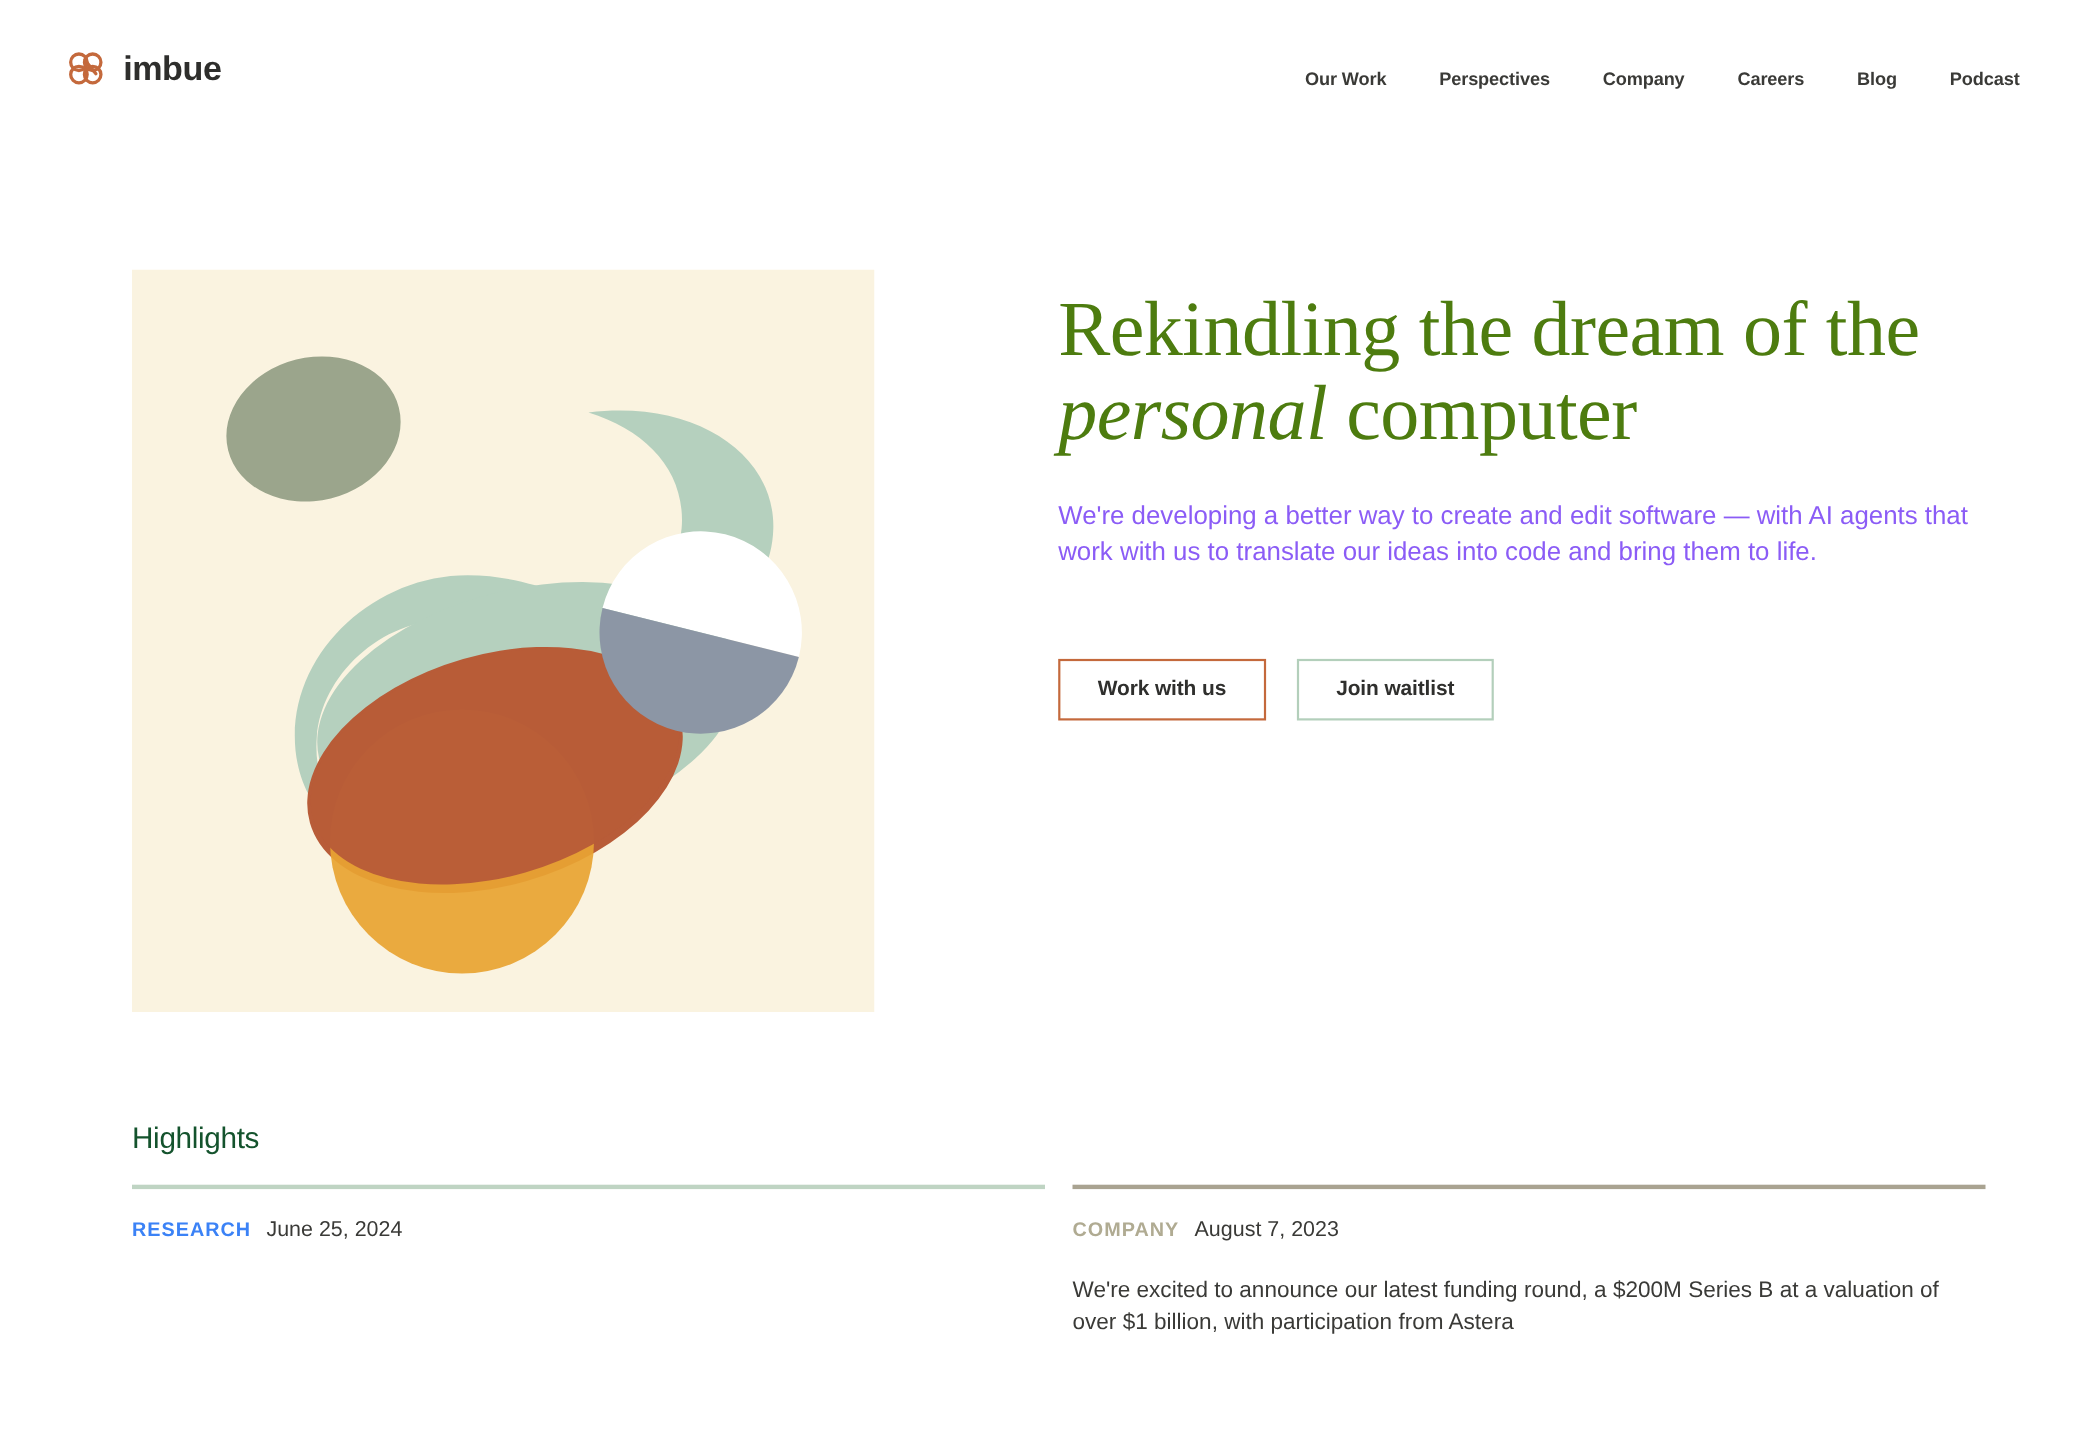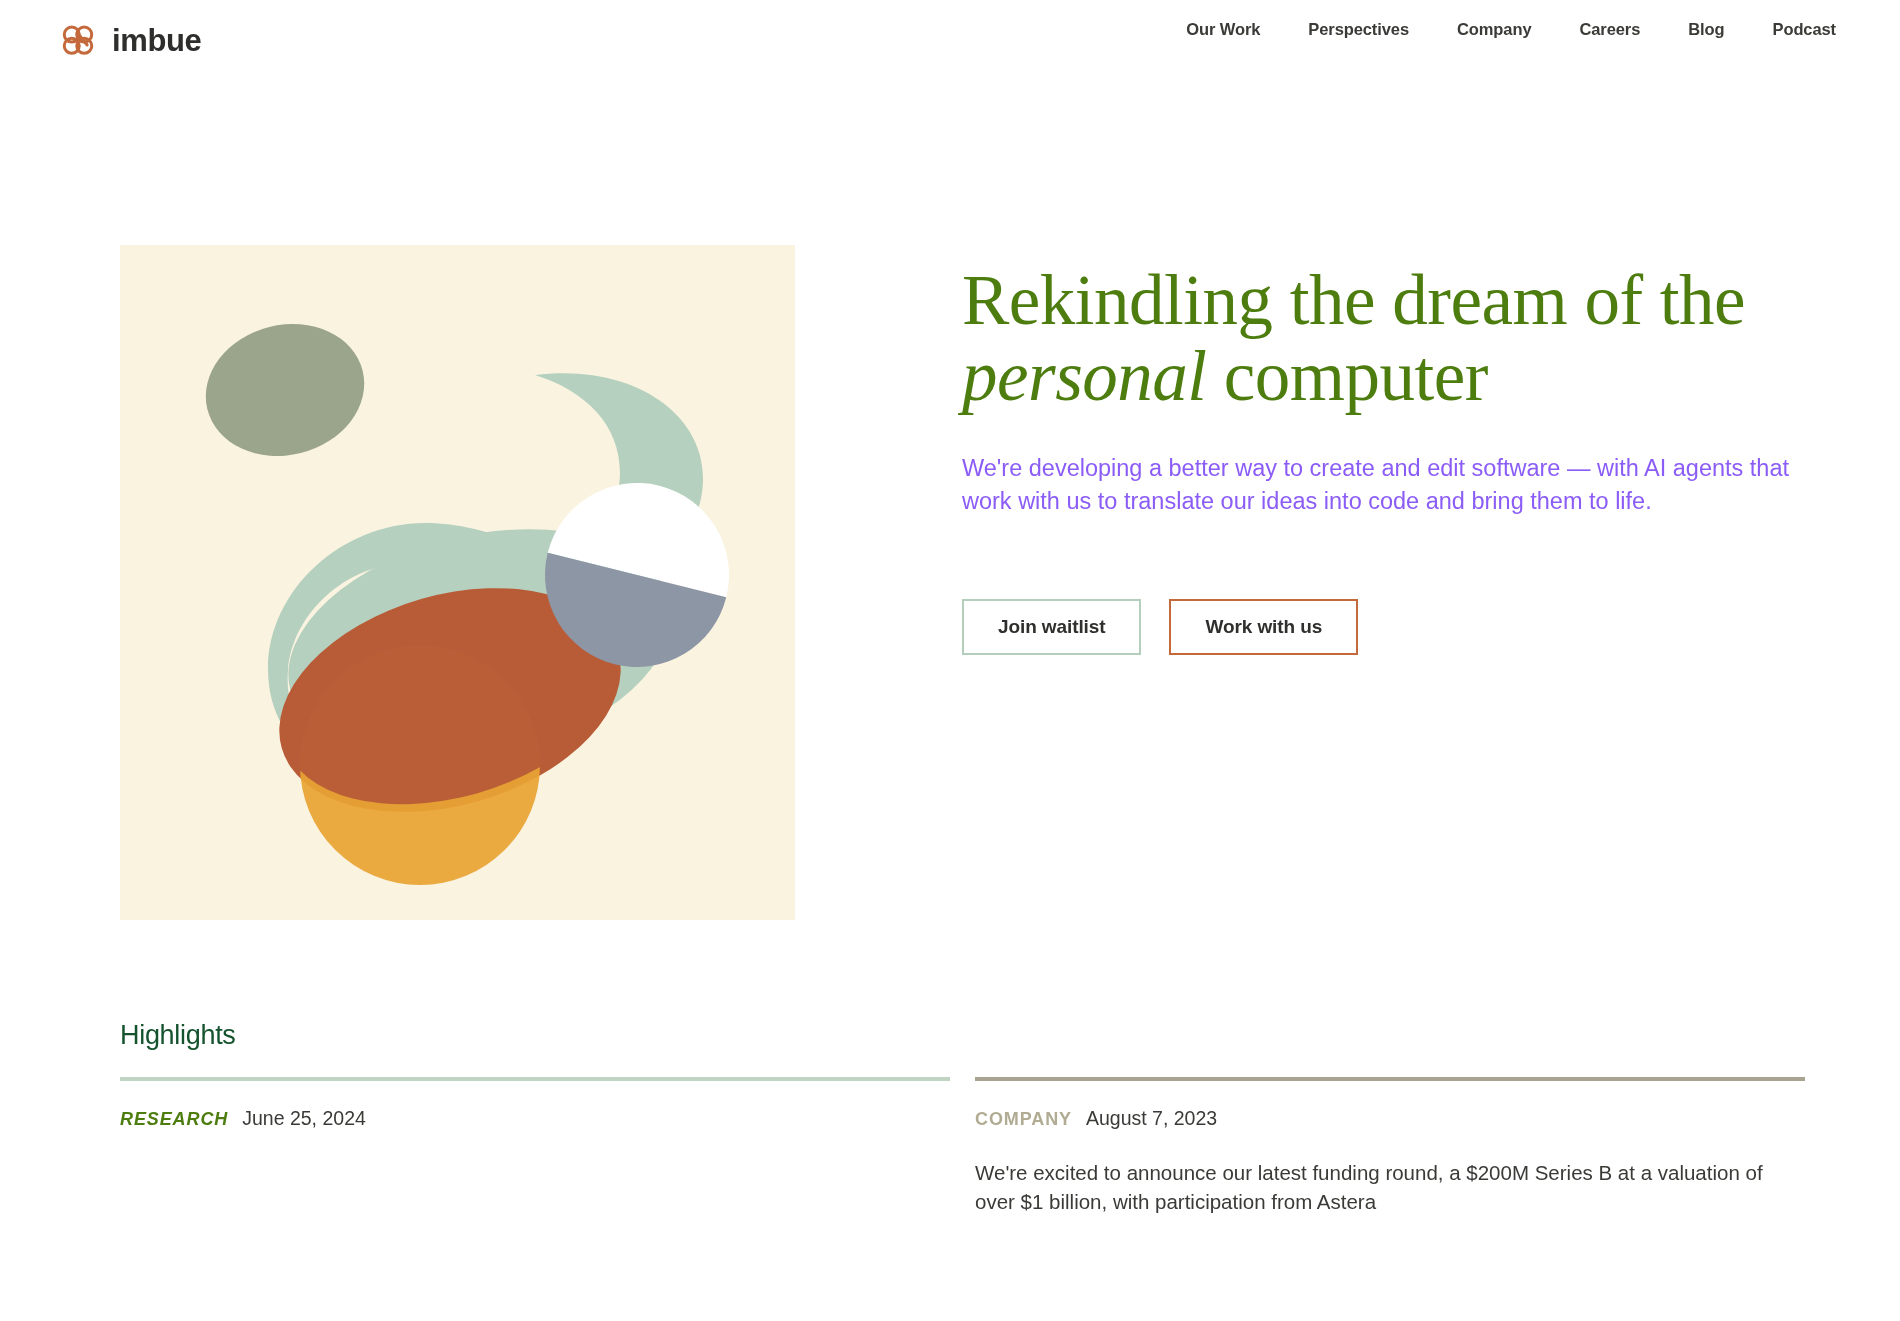--- a/index.html
+++ b/index.html
@@ -7,24 +7,23 @@
     width:1900px; height:1321px;
     background:#ffffff;
     font-family:"Liberation Sans", sans-serif;
     overflow:hidden;
     -webkit-font-smoothing:antialiased;
   }
 
   
   .site-header {
     position:absolute; top:0; left:0; width:1900px; height:82px;
-    display:flex; align-items:flex-start; justify-content:space-between;
+    display:flex; align-items:flex-end; justify-content:space-between;
     padding:0 58px 0 58px;
     background:#ffffff;
-    margin-top:20px;
   }
   .brand { display:flex; align-items:center; gap:14px; cursor:pointer; }
   .brand-mark { width:40px; height:40px; display:block; flex:none; }
   .brand-name {
     font-size:31px; font-weight:700; color:#2e2e2c;
     letter-spacing:-0.4px; line-height:1;
   }
   .main-nav { display:flex; align-items:center; gap:48px; padding-right:6px; }
   .nav-link {
     font-size:16.5px; font-weight:700; color:#3a3a37;
@@ -83,21 +82,21 @@
   .rule-tan { background:#a9a391; }
   .card-title {
     font-family:"Liberation Serif", serif;
     font-size:43px; line-height:1.14; color:#35352f; font-weight:400;
     margin-top:36px; letter-spacing:-0.2px;
   }
   .card-meta { margin-top:26px; display:flex; align-items:baseline; gap:14px; }
   .card-tag {
     font-size:18px; font-weight:700; letter-spacing:0.9px;
   }
-  .tag-research { color:#4d7c0f;font-style:italic; }
+  .tag-research { color:#3b82f6; }
   .tag-company { color:#b0ab92; }
   .card-date { font-size:19.5px; color:#3a3a37; }
   .card-excerpt {
     margin-top:28px; font-size:20.5px; line-height:1.43; color:#3a3a37;
     max-width:810px;
   }
 </style>
 </head>
 <body>
 
@@ -156,22 +155,22 @@
       <path d="M 425 330 A 92 92 0 0 0 609 330 Z" fill="#8c96a5" transform="rotate(14 517 330)"></path>
     </svg>
   </div>
 
   <div class="hero-copy">
     <h1 class="hero-title"><span>Rekindling the dream of the </span><em class="em">personal</em><span> computer</span></h1>
 
     <p class="hero-sub">We're developing a better way to create and edit software — with AI agents that work with us to translate our ideas into code and bring them to life.</p>
 
     <div class="hero-actions">
+      <button class="btn btn-primary">Work with us</button>
       <button class="btn btn-secondary">Join waitlist</button>
-      <button class="btn btn-primary">Work with us</button>
     </div>
   </div>
 </section>
 
 <section class="highlights">
   <h2 class="highlights-title">Highlights</h2>
 
   <div class="cards">
 
     <article class="card">

